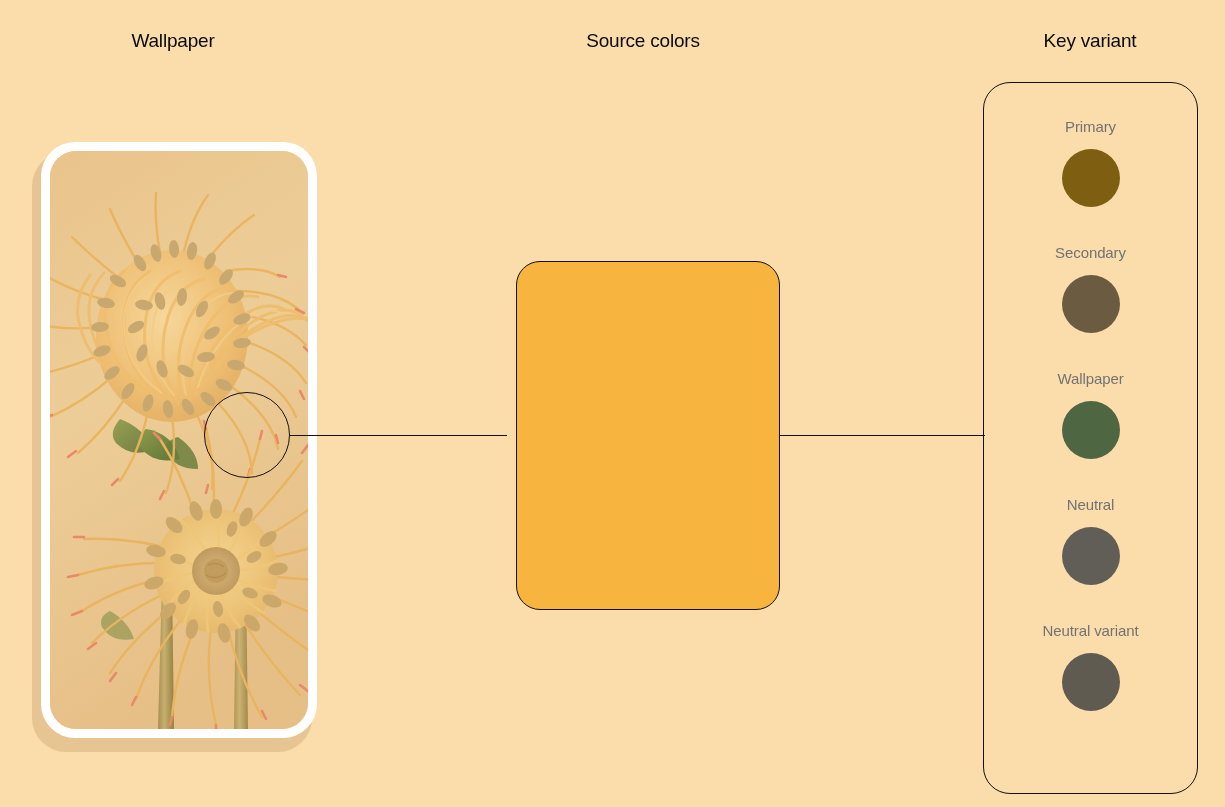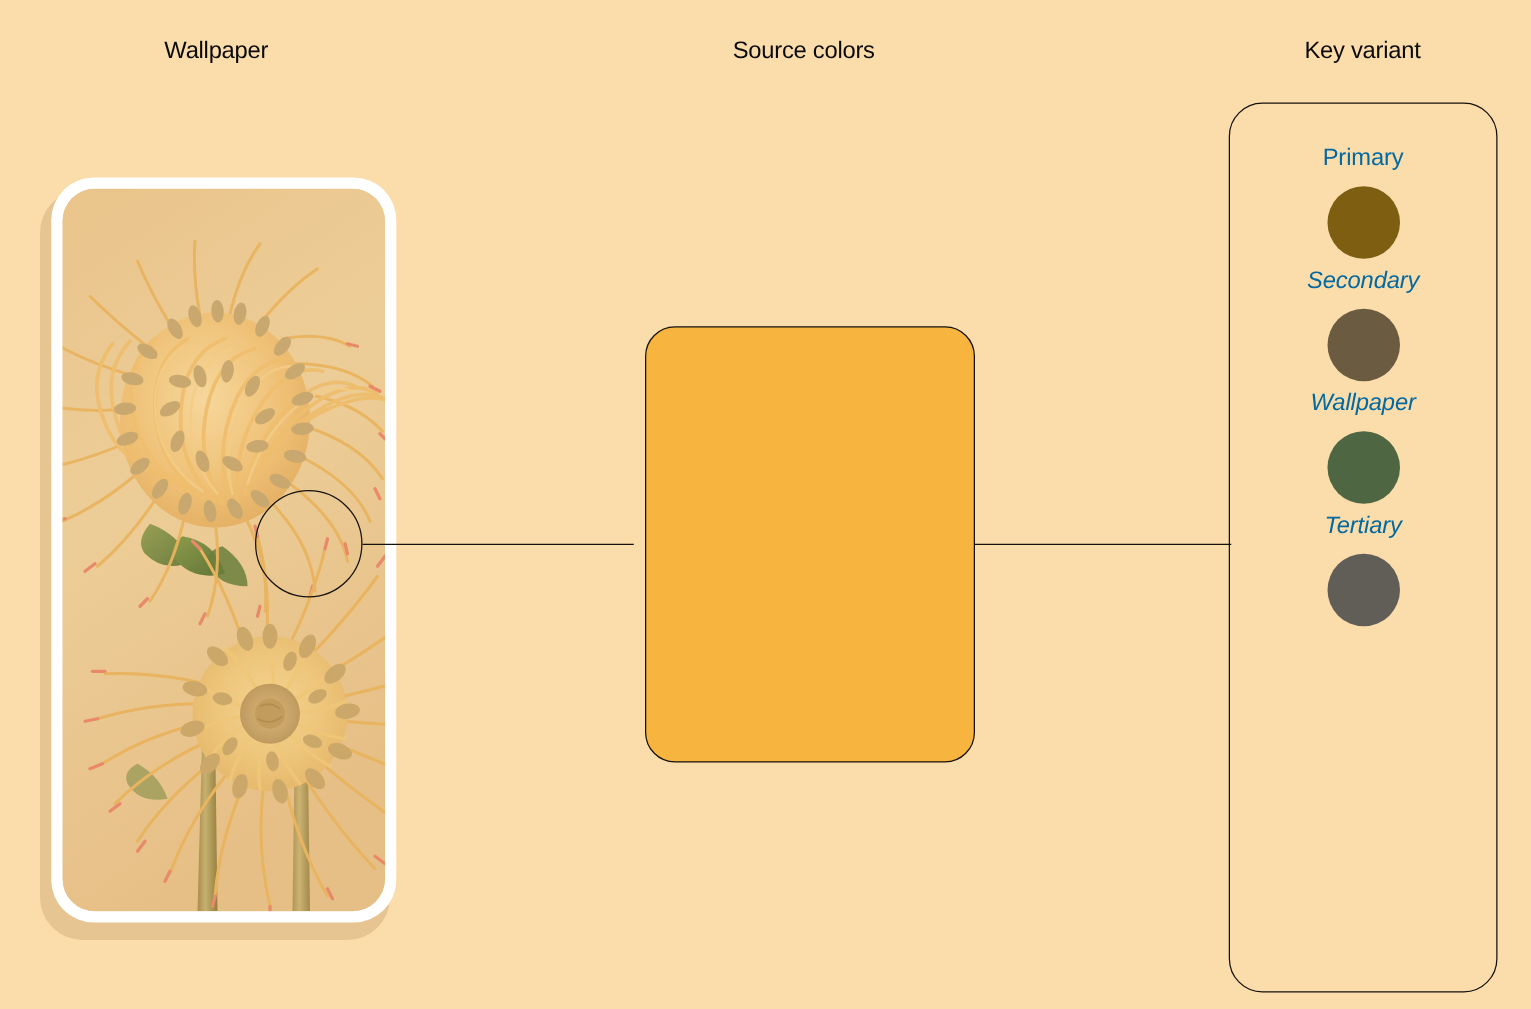--- a/index.html
+++ b/index.html
@@ -118,25 +118,25 @@
     align-items: center;
     justify-content: flex-start;
     padding-top: 32px;
   }
   .key-item {
     display: flex;
     flex-direction: column;
     align-items: center;
     width: 100%;
   }
-  .key-item + .key-item { margin-top: 6px; font-style: italic; }
+  .key-item + .key-item { margin-top: 34px; }
   .key-label {
-    font-size: 19px;
+    font-size: 15px;
     font-weight: 500;
-    color: #0369a1;
+    color: #737373;
     letter-spacing: -0.1px;
     white-space: nowrap;
     line-height: 24px;
   }
   .key-dot {
     width: 58px;
     height: 58px;
     border-radius: 50%;
     margin-top: 10px;
   }
@@ -412,19 +412,23 @@
       <div class="key-label">Secondary</div>
       <div class="key-dot" style="background-color: rgb(107, 91, 64);"></div>
     </div>
 
     <div class="key-item">
       <div class="key-label">Wallpaper</div>
       <div class="key-dot" style="background-color: rgb(78, 102, 66);"></div>
     </div>
 
     <div class="key-item">
-      <div class="key-label">Tertiary</div>
+      <div class="key-label">Neutral</div>
       <div class="key-dot" style="background-color: rgb(97, 94, 88);"></div>
     </div>
 
+    <div class="key-item">
+      <div class="key-label">Neutral variant</div>
+      <div class="key-dot" style="background-color: rgb(96, 91, 81);"></div>
+    </div>
 
   </div>
 </div>
 
 </body></html>

